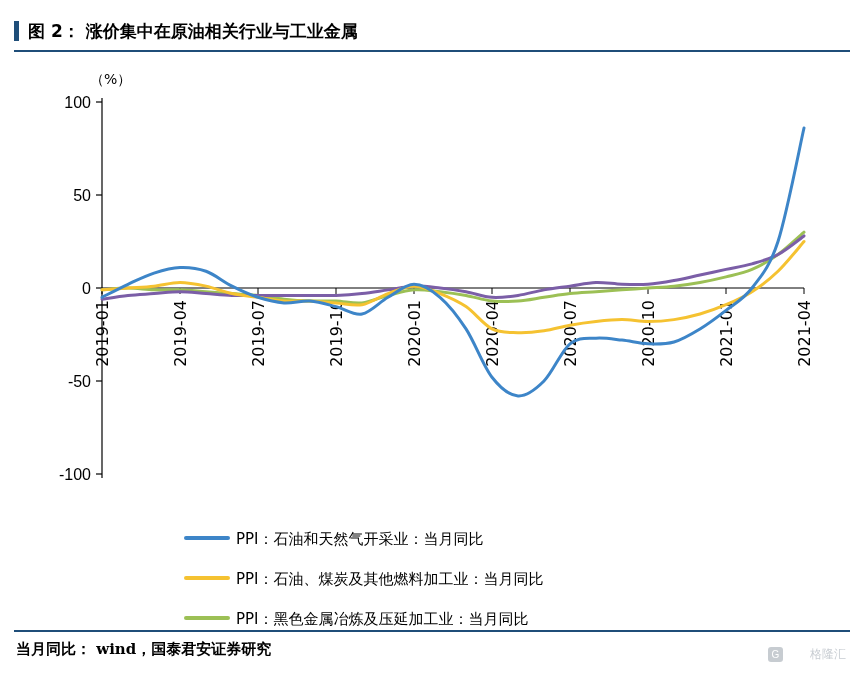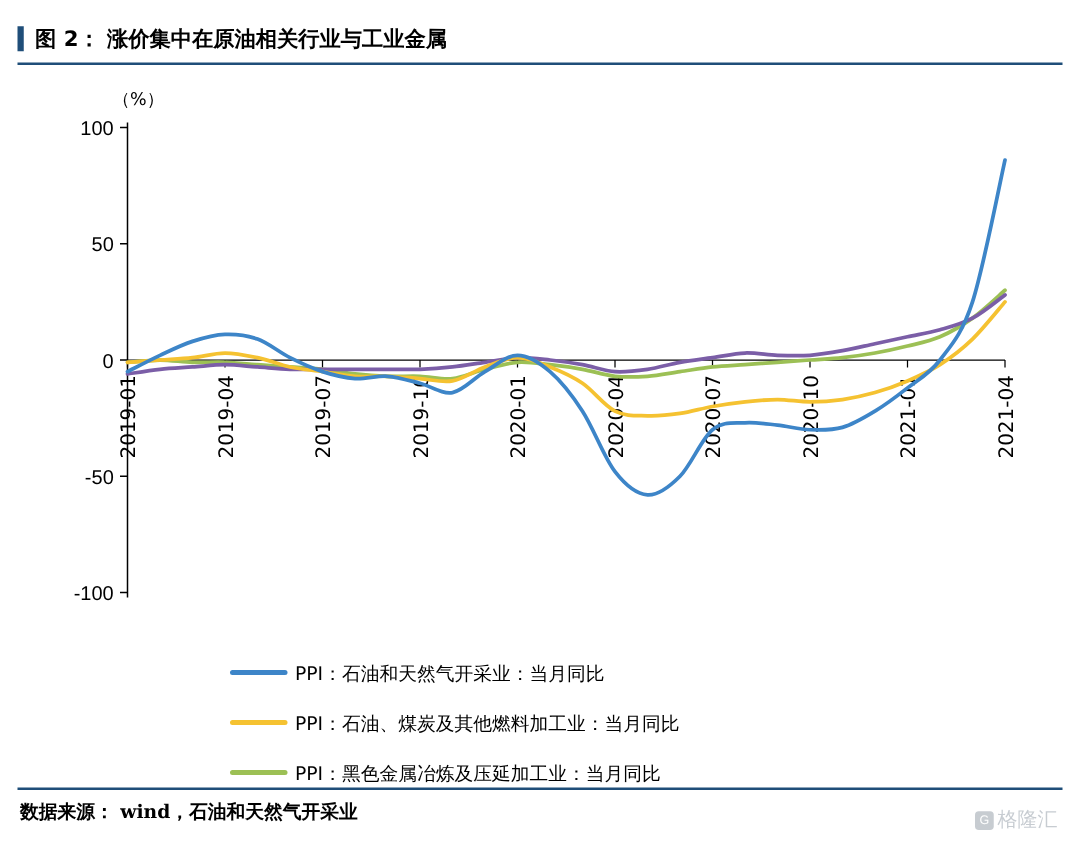--- a/index.html
+++ b/index.html
@@ -38,21 +38,21 @@
   }
   .watermark {
     position:absolute; right:18px; top:646px;
     display:flex; align-items:center; gap:3px; opacity:0.55;
   }
   .wm-box {
     width:15px; height:15px; border-radius:3px; background:#9aa3ad;
     color:#fff; font-size:10px; line-height:15px; text-align:center;
     font-family:"Liberation Sans", sans-serif;
   }
-  .wm-text { font-size:16px; color:#9aa3ad; font-family:"DejaVu Sans", sans-serif; }
+  .wm-text { font-size:12px; color:#9aa3ad; font-family:"DejaVu Sans", sans-serif;margin-left:24px; }
 
   
   .plot-wrap { position:absolute; left:14px; top:56px; width:836px; height:570px; }
   svg.chart { display:block; }
 
   .axis-label-unit {
     font-family:"DejaVu Sans", sans-serif;
     font-size:14px; fill:#000;
   }
   .ytick {
@@ -123,19 +123,19 @@
         <line x1="172" y1="522" x2="214" y2="522" stroke="#f5c231" stroke-width="4" stroke-linecap="round"></line>
         <text x="222" y="528" class="legend-text">PPI：石油、煤炭及其他燃料加工业：当月同比</text>
         <line x1="172" y1="562" x2="214" y2="562" stroke="#9cc055" stroke-width="4" stroke-linecap="round"></line>
         <text x="222" y="568" class="legend-text">PPI：黑色金属冶炼及压延加工业：当月同比</text>
         <line x1="172" y1="602" x2="214" y2="602" stroke="#7b5ea7" stroke-width="4" stroke-linecap="round"></line>
         <text x="222" y="608" class="legend-text">PPI：有色金属冶炼及压延加工业：当月同比</text>
       </svg>
   </div>
 
   <div class="rule-bottom"></div>
-  <div class="source">数据来源： wind，石油和天然气开采业</div>
+  <div class="source">当月同比： wind，国泰君安证券研究</div>
   <div class="watermark">
     <div class="wm-box">G</div>
     <div class="wm-text">格隆汇</div>
   </div>
 
 </div>
 
 </body></html>

